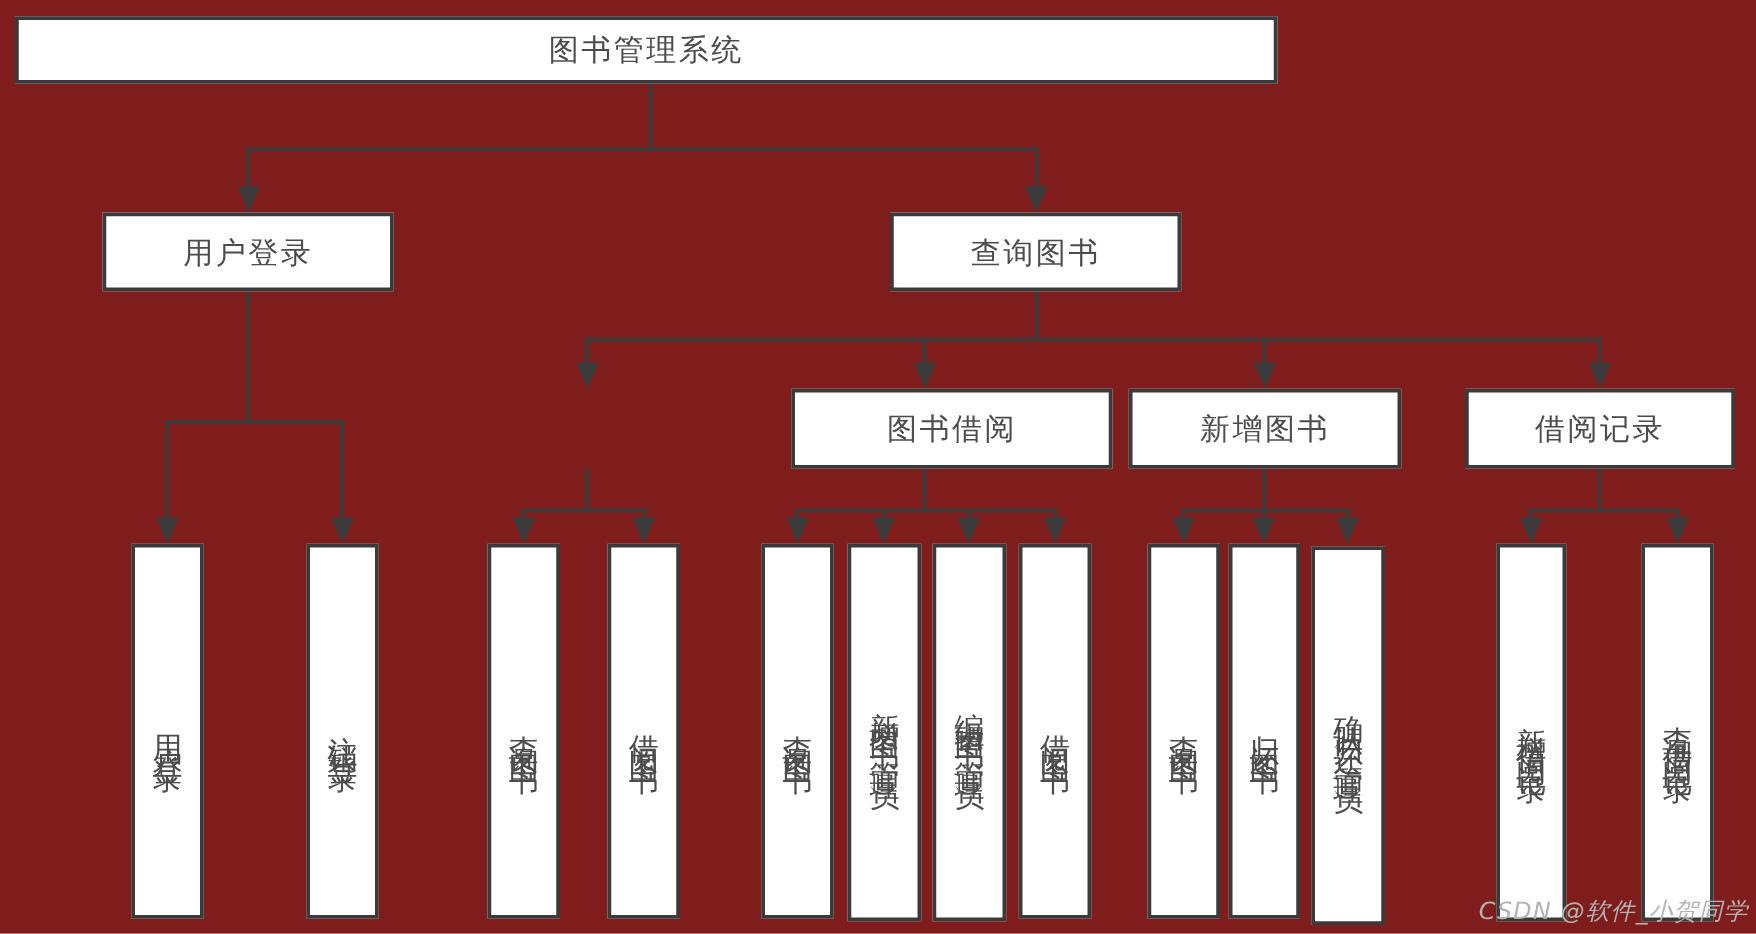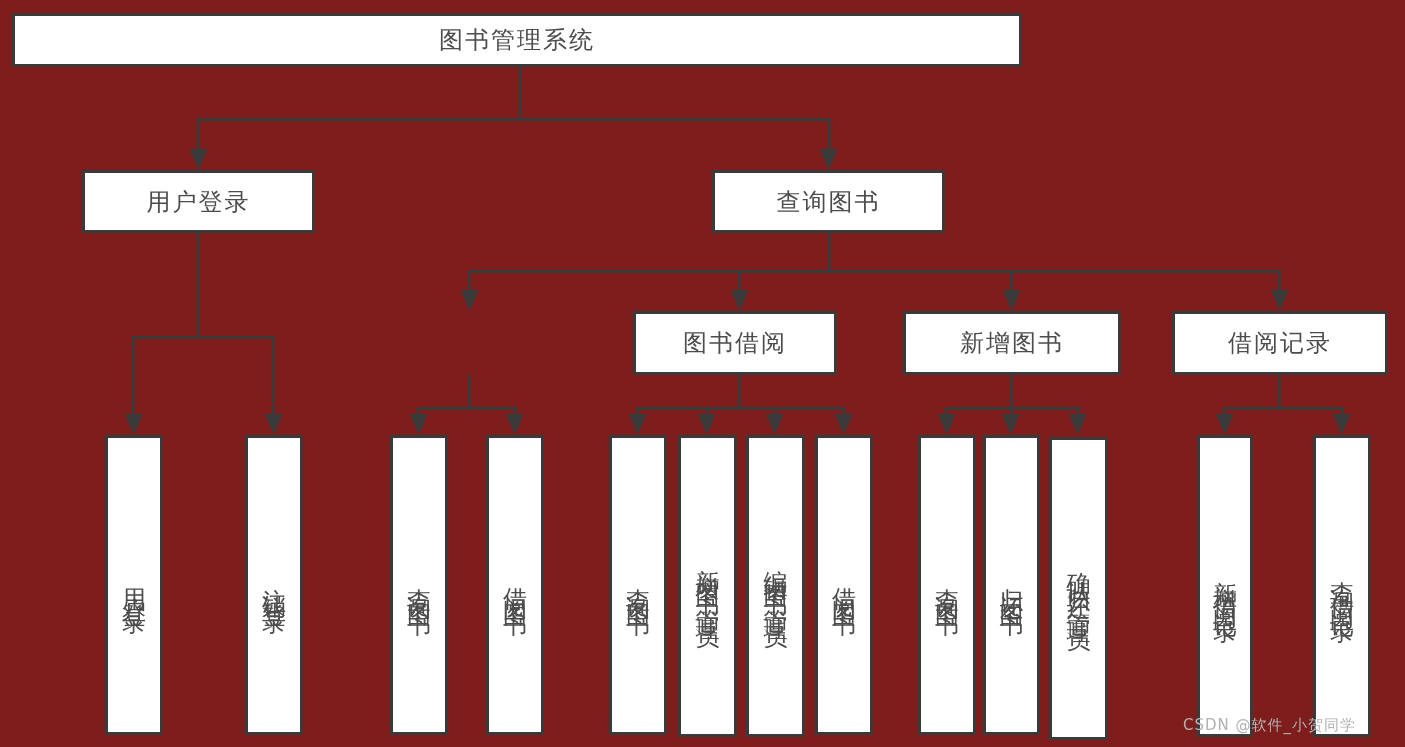--- a/index.html
+++ b/index.html
@@ -32,21 +32,21 @@
     font-size:24px;
     letter-spacing:8px;
     line-height:1;
     white-space:nowrap;
   }
   
   .n-root{left:12px;top:13px;width:1010px;height:54px}
   .n-user-login{left:82px;top:170px;width:233px;height:63px}
   .n-book-mgmt{left:712px;top:170px;width:233px;height:63px}
   .n-new-book-rec{left:363px;top:311px;width:215px;height:64px}
-  .n-book-borrow{left:633px;top:311px;width:204px;height:64px}
+  .n-book-borrow{left:633px;top:311px;width:257px;height:64px}
   .n-current-borrow{left:903px;top:311px;width:218px;height:64px}
   .n-borrow-records{left:1172px;top:311px;width:216px;height:64px}
   .n-user-login-leaf{left:105px;top:435px;width:58px;height:300px}
   .n-logout-leaf{left:245px;top:435px;width:58px;height:300px}
   .n-nb-query{left:390px;top:435px;width:58px;height:300px}
   .n-nb-borrow{left:486px;top:435px;width:58px;height:300px}
   .n-bb-query{left:609px;top:435px;width:58px;height:300px}
   .n-bb-add{left:678px;top:435px;width:59px;height:302px}
   .n-bb-edit{left:746px;top:435px;width:59px;height:302px}
   .n-bb-borrow{left:815px;top:435px;width:58px;height:300px}
@@ -107,24 +107,25 @@
   .a11{left:629px;top:414px} .a12{left:698px;top:414px}
   .a13{left:766px;top:414px} .a14{left:835px;top:414px}
   .a15{left:938px;top:414px} .a16{left:1002px;top:414px}
   .a17{left:1069px;top:414px}.a18{left:1216px;top:414px}
   .a19{left:1333px;top:414px}
 
   
   .watermark{
     position:absolute;
     left:1183px;top:716px;
-    font-size:15px;
+    font-size:19px;
     letter-spacing:1px;
     color:#b2b2b2;
     white-space:nowrap;
+    font-style:italic;
   }
 </style>
 </head>
 <body>
 
 <div class="canvas">
 
   <div class="ln l1"></div>
   <div class="ln l2"></div>
   <div class="ln l3"></div>

